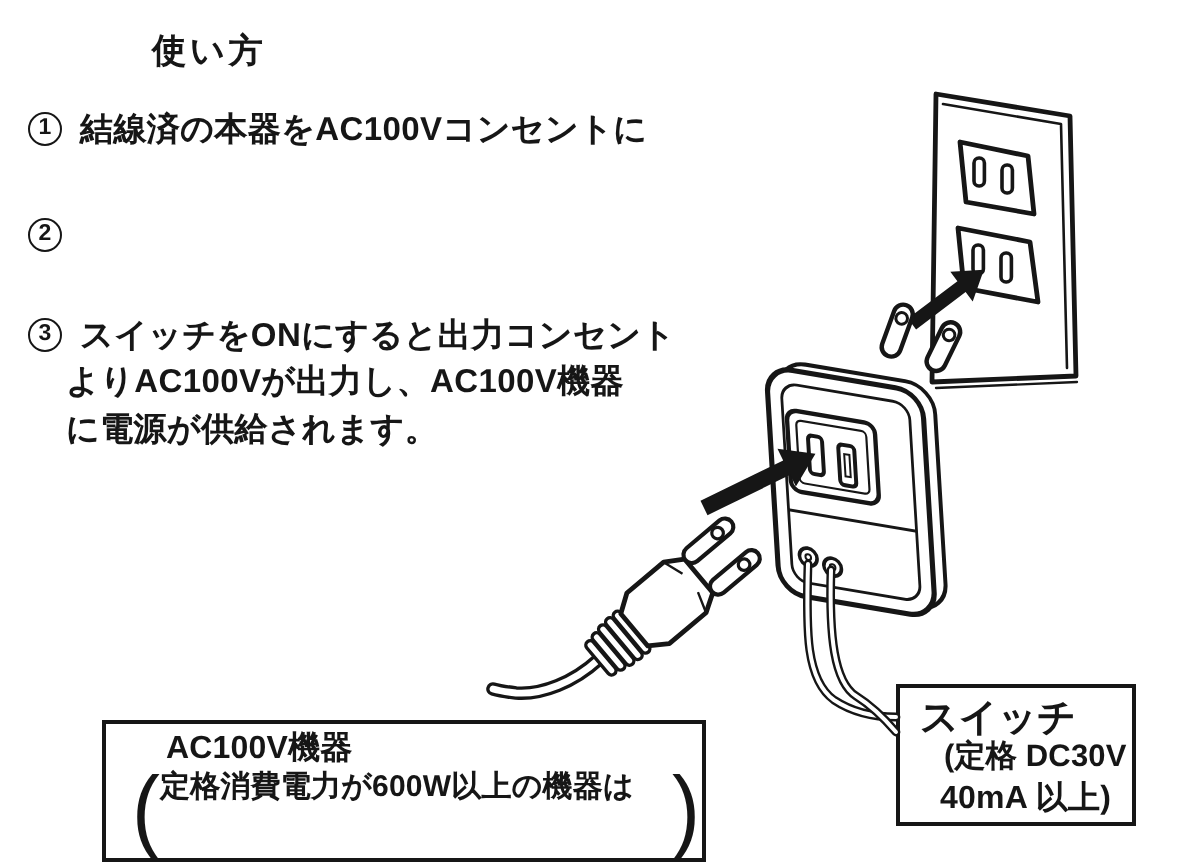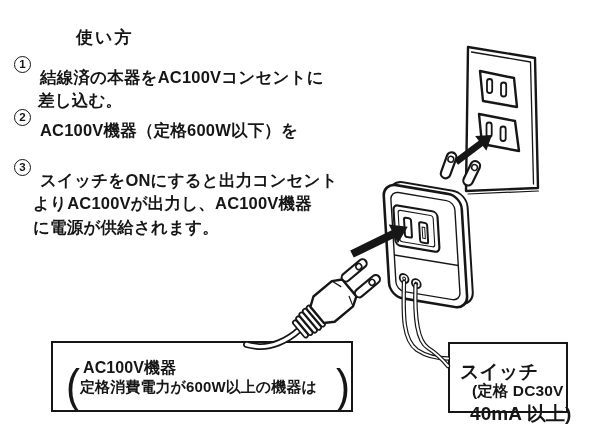--- a/index.html
+++ b/index.html
@@ -1,59 +1,57 @@
 <!DOCTYPE html>
 <html><head>
 <meta charset="utf-8">
 <style>
   html,body{margin:0;padding:0;background:#fff;}
   .page{position:relative;width:601px;height:431px;background:#ffffff;overflow:hidden;
         font-family:"Liberation Sans",sans-serif;color:#161616;}
   .txt{position:absolute;white-space:nowrap;font-weight:600;font-size:16.5px;line-height:1.15;
-       color:#161616;letter-spacing:.2px;margin-top:12px;}
+       color:#161616;letter-spacing:.2px;}
   .title{font-size:17px;font-weight:700;letter-spacing:2px;}
   .circ{position:absolute;width:17px;height:17px;border:1.7px solid #161616;border-radius:50%;
         display:flex;align-items:center;justify-content:center;font-size:11.5px;font-weight:700;
         line-height:1;box-sizing:border-box;}
   .box{position:absolute;background:#ffffff;box-sizing:border-box;}
   .box .txt{letter-spacing:.1px;}
   .bigparen{position:absolute;font-size:42px;line-height:46px;font-weight:400;
             transform:scaleY(1.1);transform-origin:top left;color:#161616;}
   svg.diagram{position:absolute;left:0;top:0;width:601px;height:431px;z-index:5;pointer-events:none;}
 </style>
 </head>
 <body>
 
 <div class="page">
 
   <div class="txt title" style="left:76px;top:16px">使い方</div>
 
   <span class="circ" style="left:14px;top:56px">1</span>
   <div class="txt" style="left:40px;top:56px">結線済の本器をAC100Vコンセントに</div>
-  <div class="txt" style="left:38px;top:79px">差し込む。</div>
 
   <span class="circ" style="left:14px;top:109px">2</span>
-  <div class="txt" style="left:40px;top:109px">AC100V機器（定格600W以下）を</div>
 
   <span class="circ" style="left:14px;top:159px">3</span>
   <div class="txt" style="left:40px;top:159px">スイッチをONにすると出力コンセント</div>
   <div class="txt" style="left:33px;top:182px">よりAC100Vが出力し、AC100V機器</div>
   <div class="txt" style="left:33px;top:206px">に電源が供給されます。</div>
 
-  <div class="box" style="left:51px;top:341px;width:302px;height:71px;border:2.2px solid #161616;">
+  <div class="box" style="left:51px;top:360px;width:302px;height:71px;border:2.2px solid #161616;">
     <div class="txt" style="left:30px;top:4px;font-size:16px">AC100V機器</div>
     <div class="bigparen" style="left:13px;top:18px">(</div>
     <div class="txt" style="left:27px;top:23px;font-size:15px">定格消費電力が600W以上の機器は</div>
     <div class="bigparen" style="left:283px;top:18px">)</div>
   </div>
 
   <div class="box" style="left:448px;top:342px;width:120px;height:71px;border:2.6px solid #161616;">
     <div class="txt" style="left:10px;top:5px;font-size:19px;font-weight:700">スイッチ</div>
     <div class="txt" style="left:22px;top:26px;font-size:15.5px;font-weight:700">(定格 DC30V</div>
-    <div class="txt" style="left:20px;top:47px;font-size:19px;font-weight:700">40mA 以上)</div>
+    <div class="txt" style="left:20px;top:47px;font-size:16px;font-weight:700">40mA 以上)</div>
   </div>
 
   <svg class="diagram" viewBox="0 0 601 431">
 
     <g stroke="#161616" fill="#ffffff" stroke-linejoin="round" stroke-linecap="round">
       <path d="M468,47 L535,58 L538,188 L466,191 Z" stroke-width="2.4"></path>
       <path d="M471.5,52 L530.5,62 L533.5,184" fill="none" stroke-width="1.3"></path>
       <path d="M468,194 L538.5,191" fill="none" stroke-width="1.2"></path>
       <path d="M480,71 L514,78 L517,107 L483,101 Z" stroke-width="2.4"></path>
       <rect x="487" y="79" width="5.2" height="14" rx="2.5" stroke-width="1.8"></rect>

